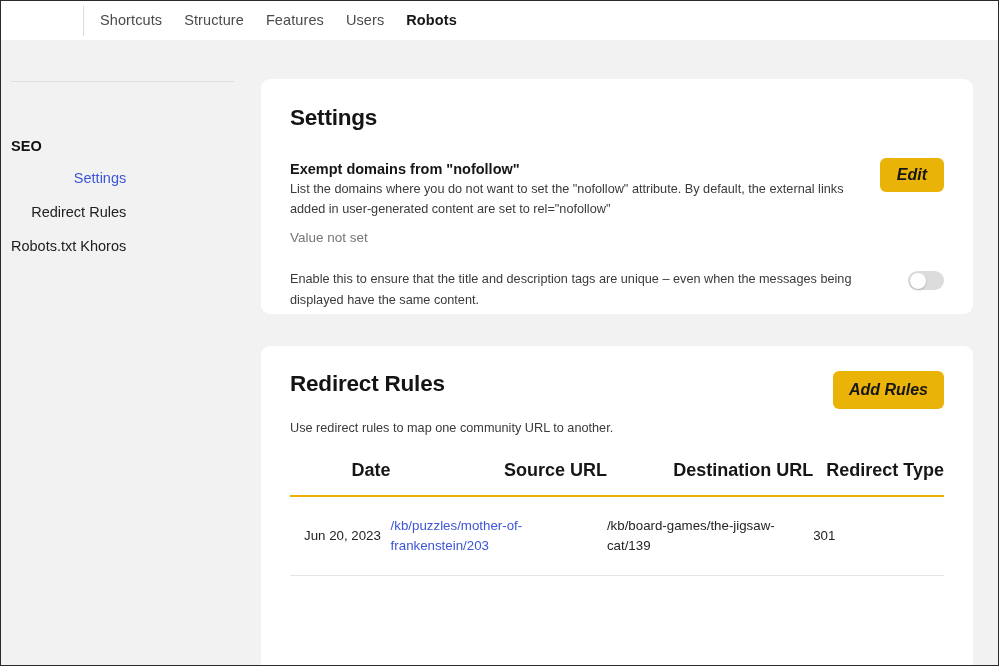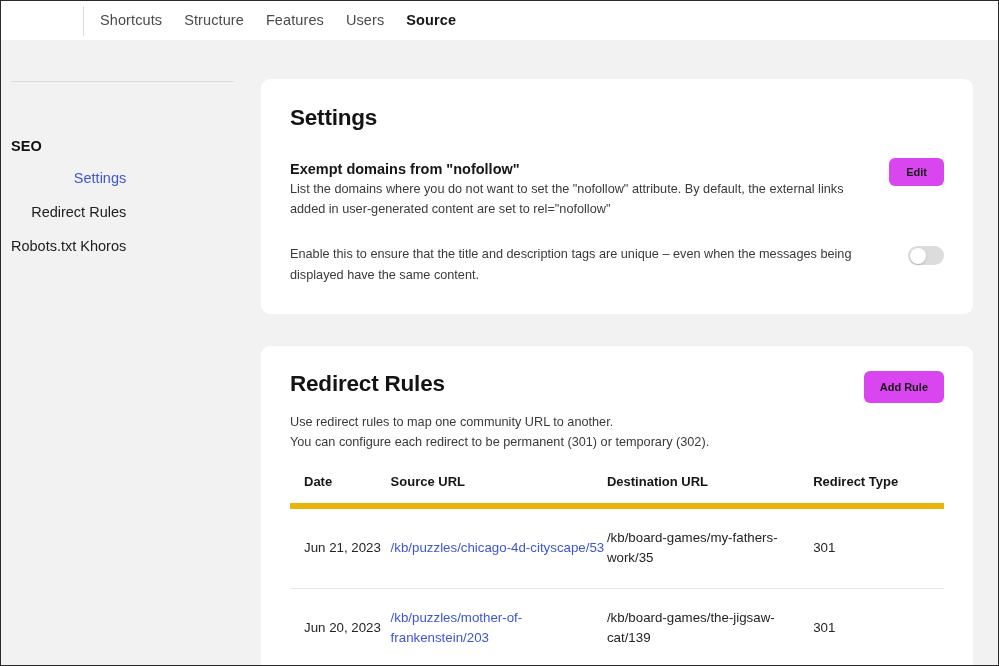--- a/index.html
+++ b/index.html
@@ -171,29 +171,30 @@
     line-height: 1.62;
     max-width: 588px;
   }
   .setting-value {
     font-size: 13.5px;
     color: #767676;
     margin-top: 10px;
   }
 
   .btn {
-    background: #d946ef;
+    background: #eab308;
     border: none;
     border-radius: 6px;
     font-family: "Liberation Sans", sans-serif;
-    font-size: 11px;
+    font-size: 16px;
     font-weight: 700;
     color: #161616;
     cursor: pointer;
     white-space: nowrap;
+    font-style: italic;
   }
   .btn-edit {
     padding: 8px 17px;
     margin-top: -2px;
   }
   .btn-add-rule {
     padding: 10px 16px;
   }
 
   .toggle {
@@ -231,26 +232,26 @@
   }
   .redirect-desc div { white-space: nowrap; }
 
   table.rules {
     margin-top: 22px;
     width: 100%;
     border-collapse: collapse;
     table-layout: fixed;
   }
   table.rules th {
-    text-align: left;
-    font-size: 13px;
+    text-align: right;
+    font-size: 18px;
     font-weight: 700;
     color: #161616;
     padding: 0 0 14px 0;
-    border-bottom: 6px solid #eab308;
+    border-bottom: 2px solid #eab308;
   }
   table.rules td {
     font-size: 13.3px;
     color: #242424;
     padding: 19px 0 19px 0;
     border-bottom: 1px solid #e6e6e6;
     vertical-align: middle;
     line-height: 1.52;
   }
   table.rules tr:last-child td { border-bottom: 1px solid #e6e6e6; }
@@ -274,21 +275,21 @@
 <div class="screen">
 
   <div class="topbar">
     <div class="topbar-spacer"></div>
     <div class="topbar-divider"></div>
     <nav class="nav">
       <div class="nav-item">Shortcuts</div>
       <div class="nav-item">Structure</div>
       <div class="nav-item">Features</div>
       <div class="nav-item">Users</div>
-      <div class="nav-item active">Source</div>
+      <div class="nav-item active">Robots</div>
     </nav>
   </div>
 
   <div class="content">
 
     <aside class="sidebar">
       <div class="sidebar-rule"></div>
       <div class="sidebar-title">SEO</div>
       <div class="sidebar-list">
         <div class="sidebar-link current">Settings</div>
@@ -299,64 +300,56 @@
 
     <main class="main">
 
       <section class="card card-settings">
         <h1 class="card-title">Settings</h1>
 
         <div class="setting-row first">
           <div class="setting-main">
             <div class="setting-label">Exempt domains from "nofollow"</div>
             <div class="setting-desc">List the domains where you do not want to set the "nofollow" attribute. By default, the external links added in user-generated content are set to rel="nofollow"</div>
+            <div class="setting-value">Value not set</div>
           </div>
           <button class="btn btn-edit">Edit</button>
         </div>
 
         <div class="setting-row second">
           <div class="setting-main">
             <div class="setting-desc">Enable this to ensure that the title and description tags are unique – even when the messages being displayed have the same content.</div>
           </div>
           <div class="toggle">
             <div class="knob"></div>
           </div>
         </div>
       </section>
 
       <section class="card card-redirects">
         <div class="redirect-head">
           <h1 class="card-title">Redirect Rules</h1>
-          <button class="btn btn-add-rule">Add Rule</button>
+          <button class="btn btn-add-rule">Add Rules</button>
         </div>
 
         <div class="redirect-desc">
           <div>Use redirect rules to map one community URL to another.</div>
-          <div>You can configure each redirect to be permanent (301) or temporary (302).</div>
         </div>
 
         <table class="rules">
           <thead>
             <tr>
               <th class="col-date">Date</th>
               <th class="col-source">Source URL</th>
               <th class="col-dest">Destination URL</th>
               <th class="col-type">Redirect Type</th>
             </tr>
           </thead>
           <tbody>
             <tr>
-              <td class="cell-date">Jun 21, 2023</td>
-              <td>
-                <a class="rule-link">/kb/puzzles/chicago-4d-cityscape/53</a>
-              </td>
-              <td class="dest-cell">/kb/board-games/my-fathers-work/35</td>
-              <td>301</td>
-            </tr>
-            <tr>
               <td class="cell-date">Jun 20, 2023</td>
               <td>
                 <a class="rule-link">/kb/puzzles/mother-of-frankenstein/203</a>
               </td>
               <td class="dest-cell">/kb/board-games/the-jigsaw-cat/139</td>
               <td>301</td>
             </tr>
           </tbody>
         </table>
       </section>

